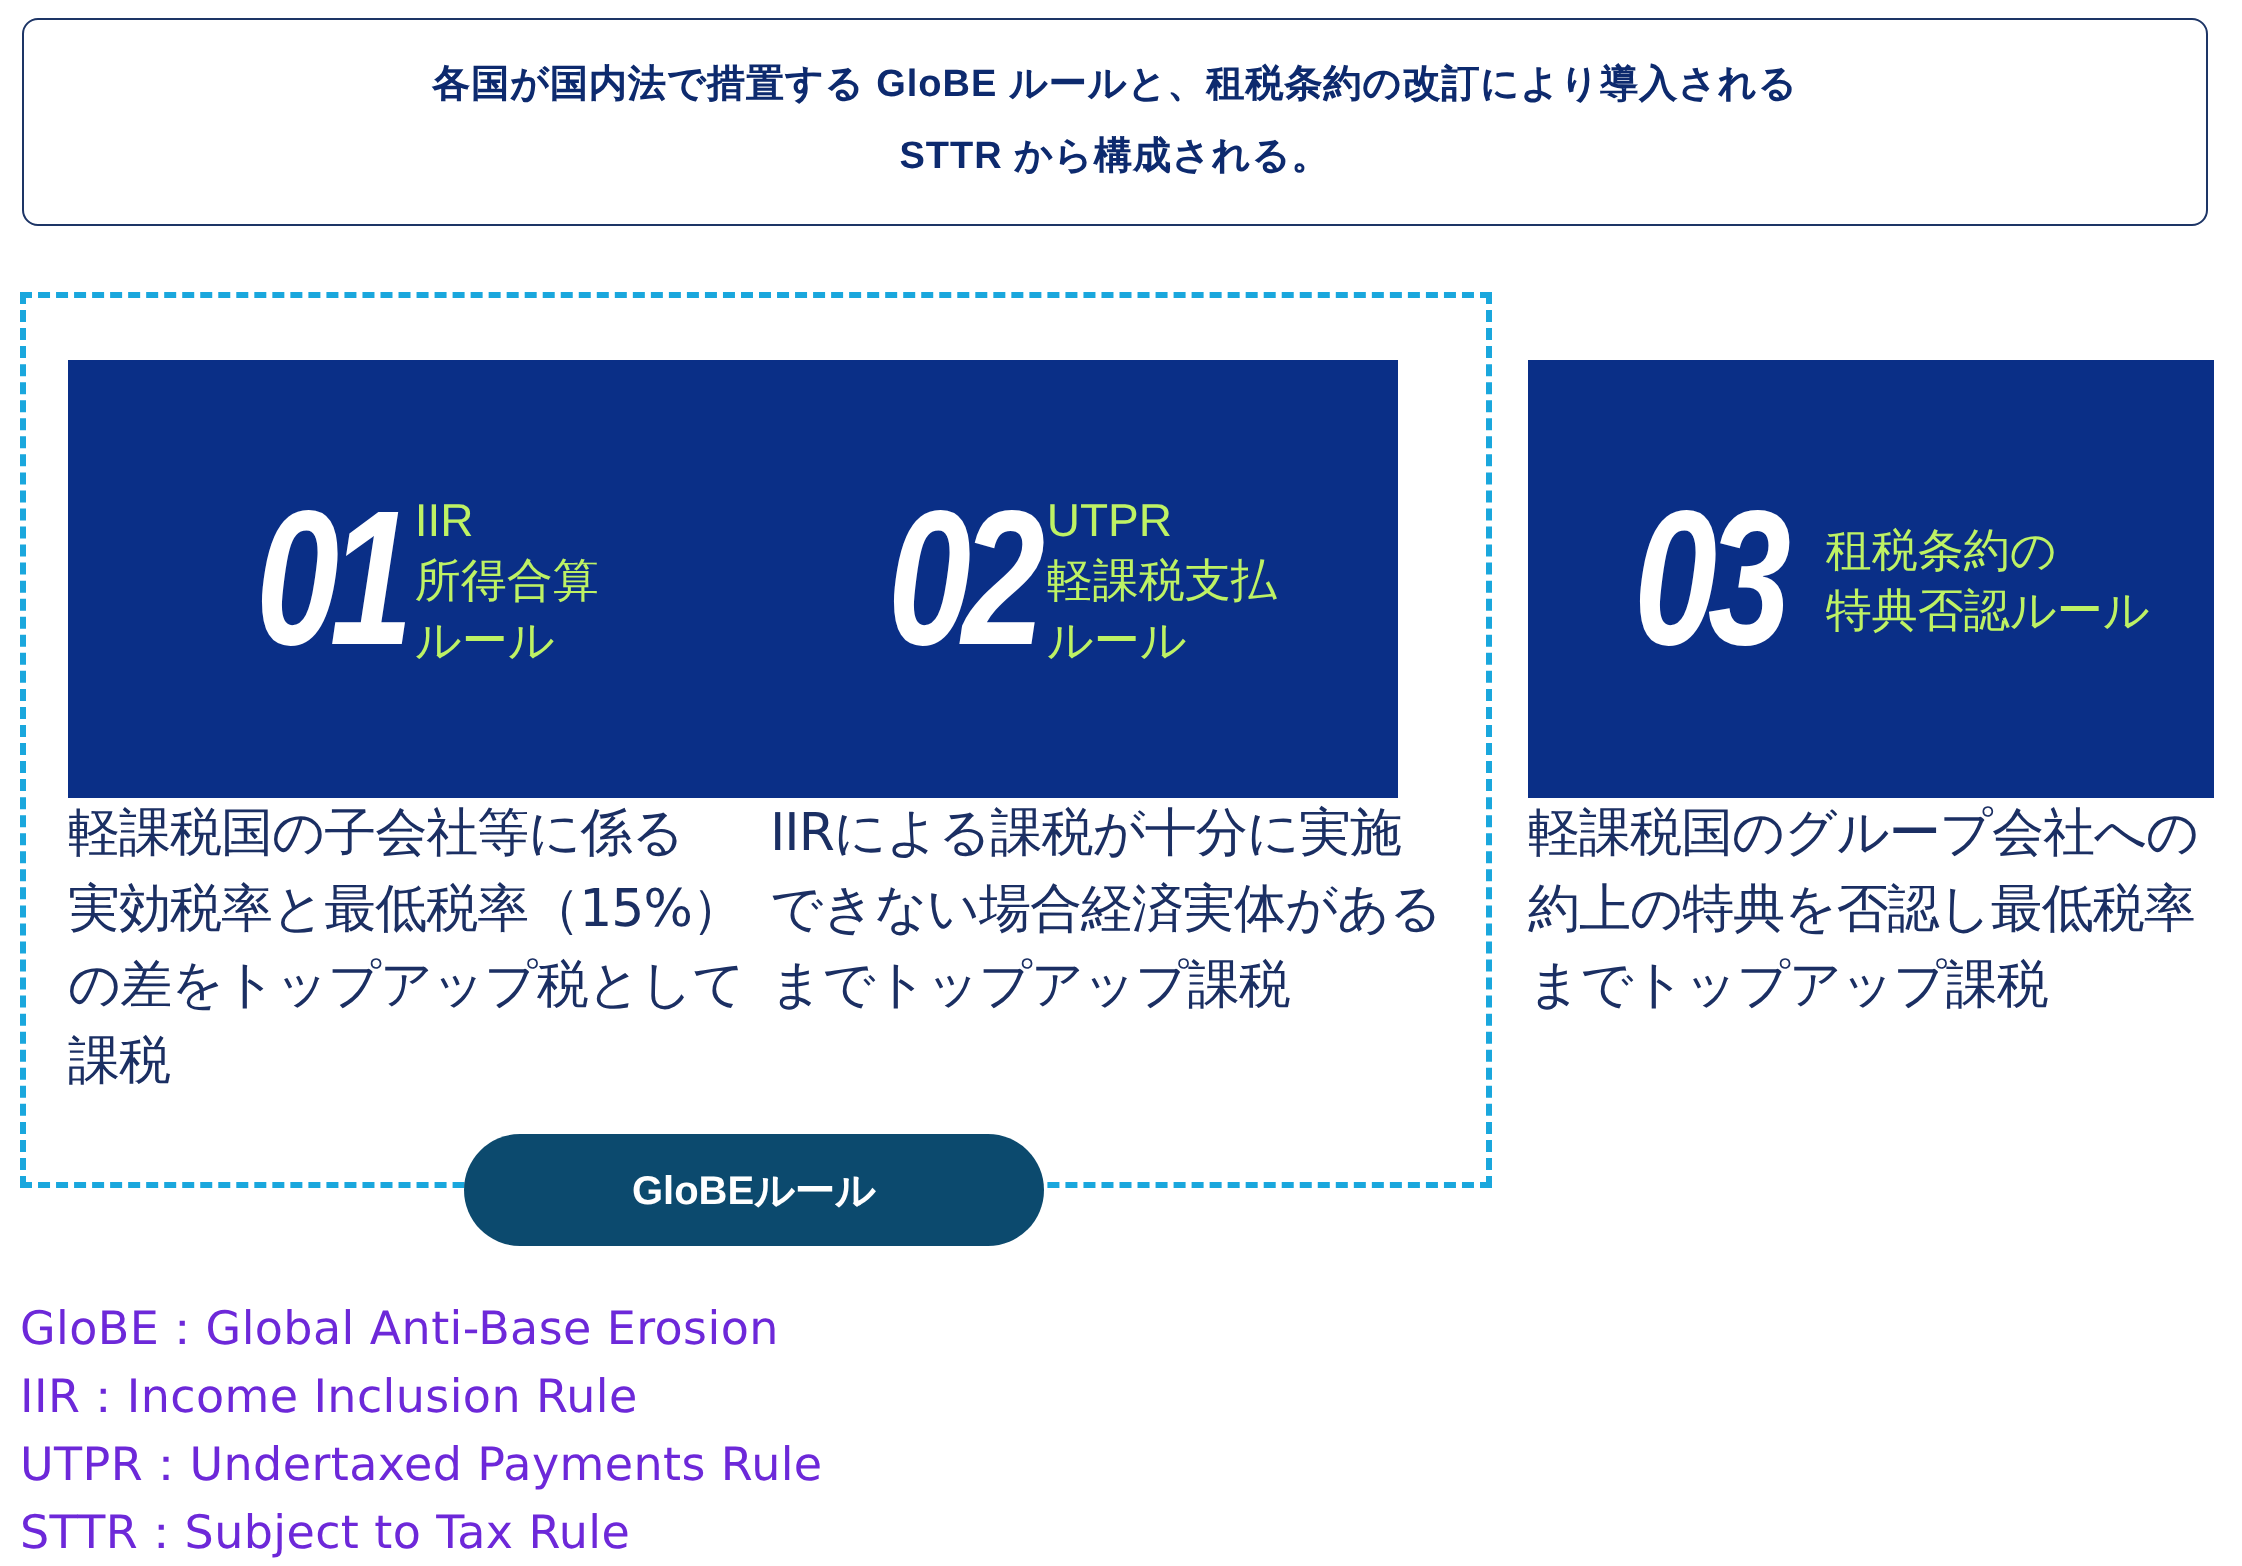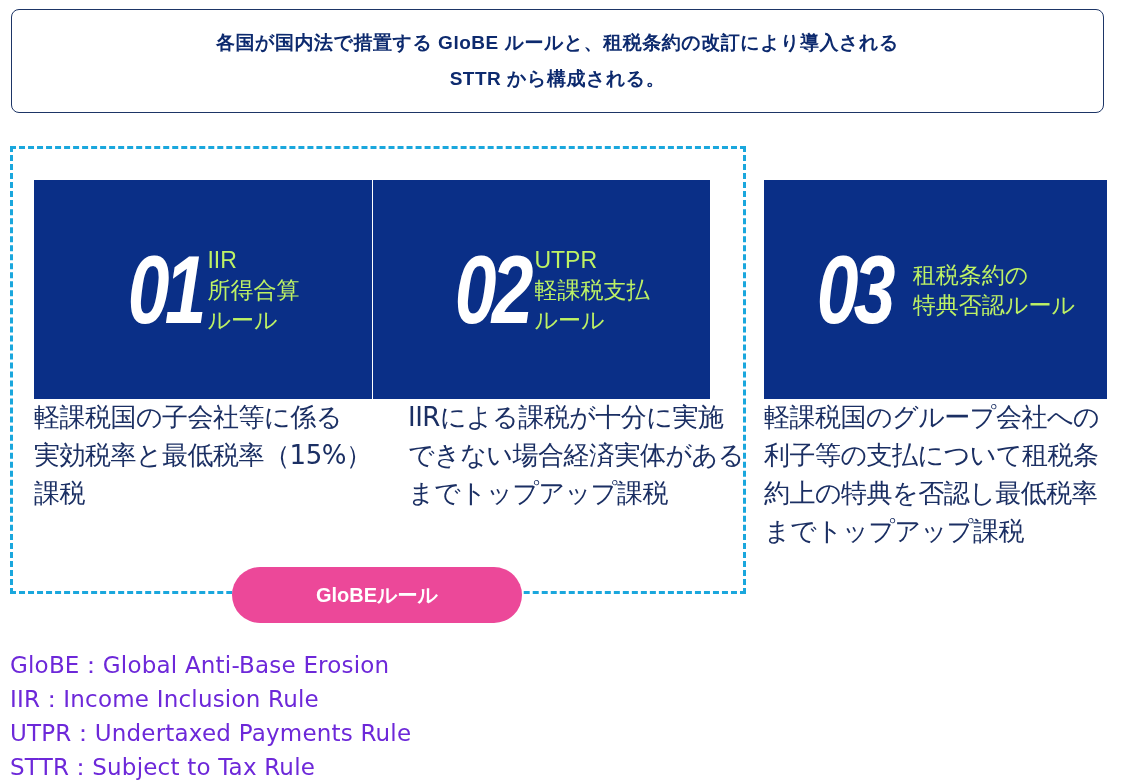--- a/index.html
+++ b/index.html
@@ -16,21 +16,21 @@
     display: flex; align-items: center; justify-content: center; }
   .card-num { font-family: "Liberation Sans", sans-serif; font-weight: bold; font-style: italic;
     color: #ffffff; font-size: 96px; letter-spacing: -6px; transform: scaleX(0.78);
     transform-origin: right center; line-height: 1; margin-right: 6px; }
   .card-text { display: flex; flex-direction: column; color: #bef264; font-weight: normal;
     font-size: 23px; line-height: 30px; font-family: "Liberation Sans", sans-serif; }
   .desc { position: absolute; top: 398px; font-size: 26px; line-height: 38px; color: #1b2f63;
     font-family: "DejaVu Sans", sans-serif; white-space: nowrap; letter-spacing: -0.5px; }
   .desc span { display: block; }
   .pill { position: absolute; left: 232px; top: 567px; width: 290px; height: 56px;
-    background: #ec4899; border-radius: 28px; display: flex; align-items: center;
+    background: #0c4a6e; border-radius: 28px; display: flex; align-items: center;
     justify-content: center; color: #ffffff; font-weight: bold; font-size: 20px;
     font-family: "Liberation Sans", sans-serif; }
   .glossary { position: absolute; left: 10px; top: 648px; font-size: 23px; line-height: 34px;
     color: #6d28d9; font-family: "DejaVu Sans", sans-serif; font-weight: normal; letter-spacing: 0.2px; }
   .glossary div { white-space: nowrap; }
 </style>
 </head>
 <body>
 
 <div class="header-box">
@@ -42,50 +42,50 @@
 
 <div class="card" style="left:34px; width:338px;">
   <div class="card-num">01</div>
   <div class="card-text">
     <span>IIR</span>
     <span>所得合算</span>
     <span>ルール</span>
   </div>
 </div>
 
-<div class="card" style="left:373px; width:337px;">
+<div class="card" style="left:362px; width:337px;">
   <div class="card-num">02</div>
   <div class="card-text">
     <span>UTPR</span>
     <span>軽課税支払</span>
     <span>ルール</span>
   </div>
 </div>
 
 <div class="card" style="left:764px; width:343px;gap:16px;">
   <div class="card-num">03</div>
   <div class="card-text">
     <span>租税条約の</span>
     <span>特典否認ルール</span>
   </div>
 </div>
 
 <div class="desc" style="left:34px;">
   <span>軽課税国の子会社等に係る</span>
   <span>実効税率と最低税率（15%）</span>
+  <span>の差をトップアップ税として</span>
   <span>課税</span>
 </div>
-<div class="desc" style="left:408px;">
+<div class="desc" style="left:385px;">
   <span>IIRによる課税が十分に実施</span>
   <span>できない場合経済実体がある</span>
   <span>までトップアップ課税</span>
 </div>
 <div class="desc" style="left:764px;">
   <span>軽課税国のグループ会社への</span>
-  <span>利子等の支払について租税条</span>
   <span>約上の特典を否認し最低税率</span>
   <span>までトップアップ課税</span>
 </div>
 
 <div class="pill">GloBEルール</div>
 
 <div class="glossary">
   <div>GloBE：Global Anti-Base Erosion</div>
   <div>IIR：Income Inclusion Rule</div>
   <div>UTPR：Undertaxed Payments Rule</div>

